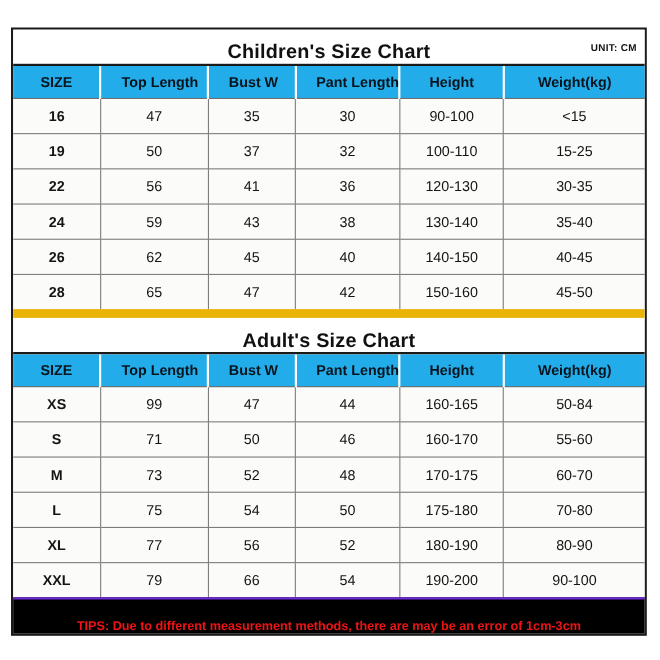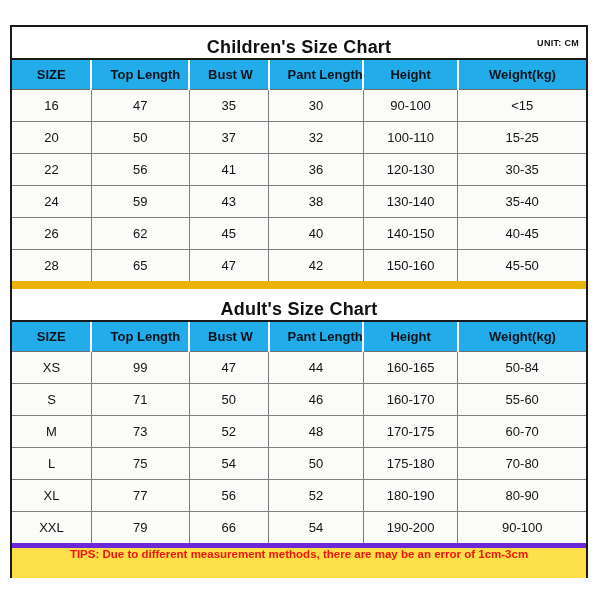--- a/index.html
+++ b/index.html
@@ -87,28 +87,28 @@
     color: #141414;
     text-align: center;
     background: #fbfbf9;
     border-right: 1px solid #7d7d7d;
     border-bottom: 1px solid #7d7d7d;
     padding: 0 2px;
     white-space: nowrap;
   }
   table.size-table td:last-child { border-right: none; }
   table.size-table tr:last-child td { border-bottom: none; }
-  table.size-table td.size-cell { font-weight: normal; }
+  table.size-table td.size-cell { font-weight: bold; }
 
   .tips-row {
     flex: 1 1 auto;
-    border-top: 5px solid #6d28d9;
-    background: #fde047;
+    border-top: 2px solid #6d28d9;
+    background: #000000;
     display: flex;
-    align-items: flex-start;
+    align-items: flex-end;
     justify-content: center;
     min-height: 30px;
   }
   .tips-text {
     color: #ee1414;
     font-size: 11.5px;
     font-weight: bold;
     text-align: center;
     padding: 0 6px;
   }
@@ -145,21 +145,21 @@
     <tbody>
       <tr>
         <td class="size-cell">16</td>
         <td>47</td>
         <td>35</td>
         <td>30</td>
         <td>90-100</td>
         <td>&lt;15</td>
       </tr>
       <tr>
-        <td class="size-cell">20</td>
+        <td class="size-cell">19</td>
         <td>50</td>
         <td>37</td>
         <td>32</td>
         <td>100-110</td>
         <td>15-25</td>
       </tr>
       <tr>
         <td class="size-cell">22</td>
         <td>56</td>
         <td>41</td>

